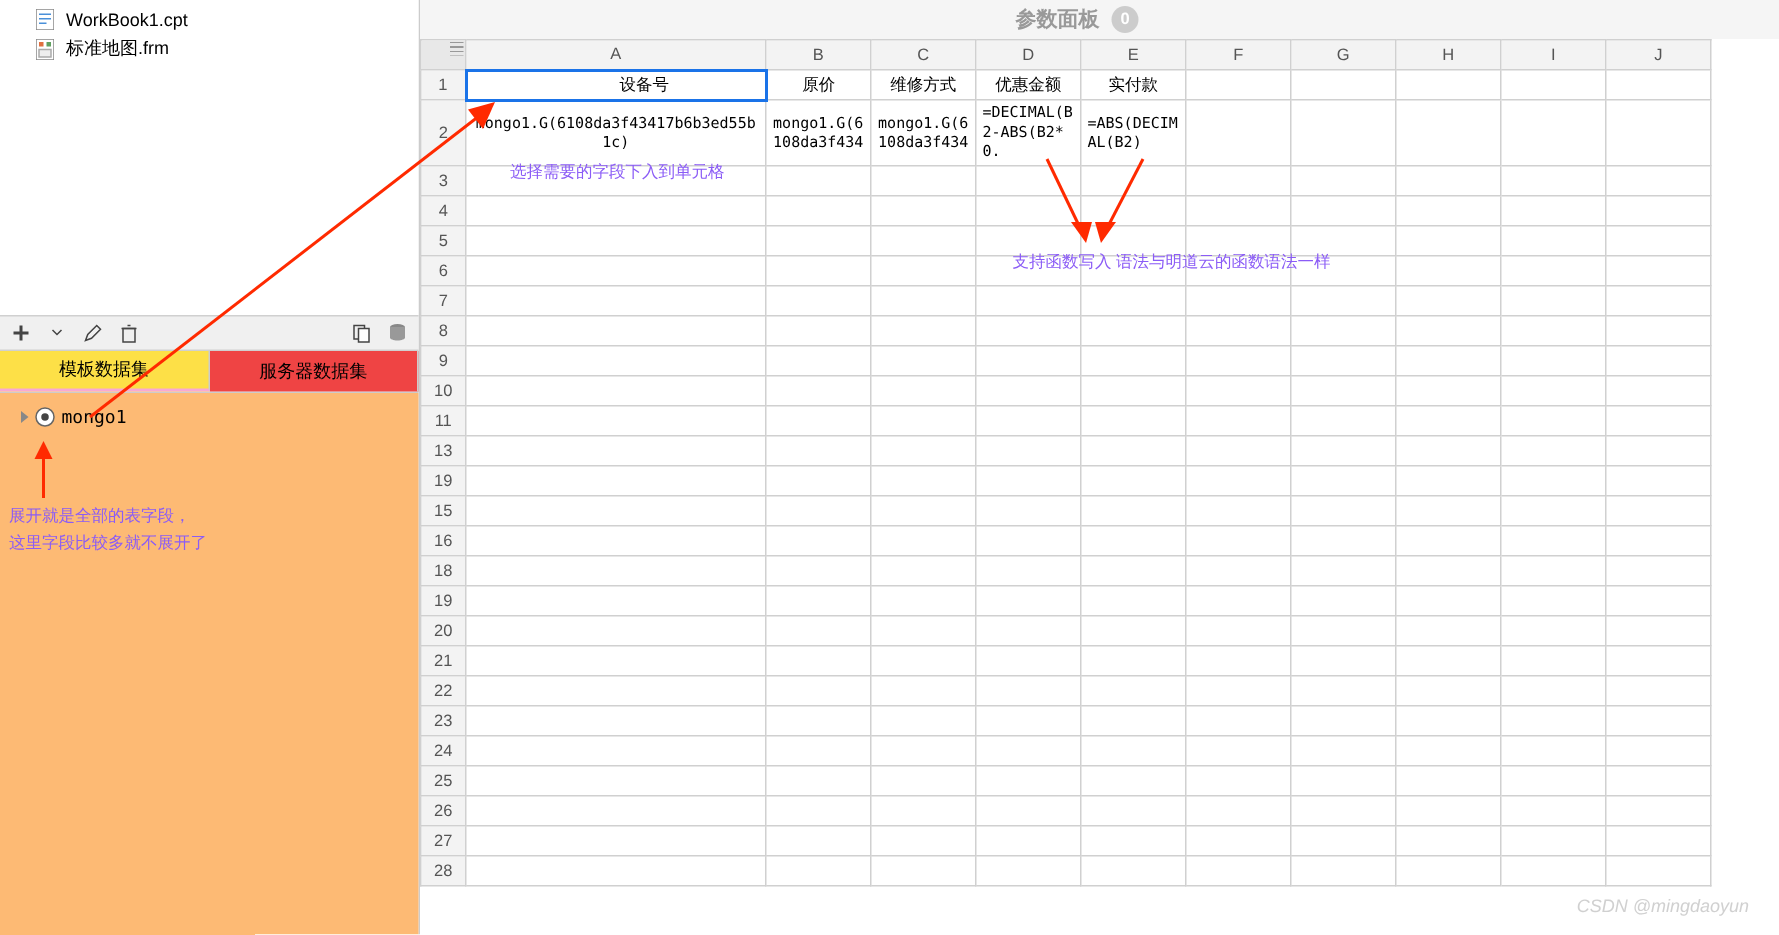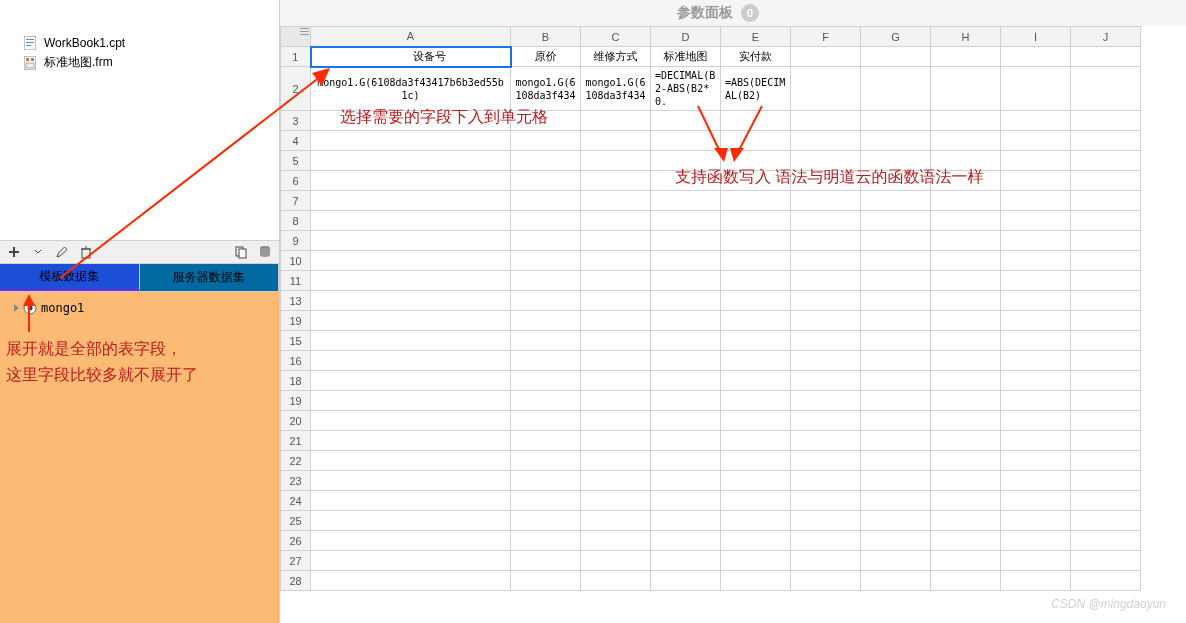--- a/index.html
+++ b/index.html
@@ -1,27 +1,27 @@
 <!DOCTYPE html>
 <html><head>
 <meta charset="utf-8">
 <style>
 * { box-sizing: border-box; margin: 0; padding: 0; font-family: "Microsoft YaHei", Arial, sans-serif; }
 body { width: 1186px; height: 623px; overflow: hidden; background: #fff; font-size: 12px; position: relative; }
 .app { display: flex; height: 100%; }
 .left-panel { width: 280px; display: flex; flex-direction: column; border-right: 1px solid #ccc; }
-.file-tree { flex: 0 0 210px; background: #fff; padding: 4px 0; overflow: hidden; margin-top: 30px; }
+.file-tree { flex: 0 0 210px; background: #fff; padding: 4px 0; overflow: hidden; }
 .file-item { display: flex; align-items: center; padding: 2px 8px 2px 24px; }
 .file-icon { width: 14px; height: 14px; margin-right: 6px; display: inline-flex; align-items: center; }
 .toolbar { height: 24px; background: #f0f0f0; border-top: 1px solid #d0d0d0; border-bottom: 1px solid #d0d0d0; display: flex; align-items: center; padding: 0 4px; gap: 4px; }
 .tb-btn { width: 20px; height: 20px; display: inline-flex; align-items: center; justify-content: center; cursor: pointer; color: #555; }
 .tb-spacer { flex: 1; }
 .tabs { display: flex; height: 28px; border-bottom: 1px solid #ccc; }
-.tab { flex: 1; display: flex; align-items: center; justify-content: center; background: #0369a1; border-right: 1px solid #ccc; cursor: pointer; }
-.tab.active { background: #1d4ed8; border-bottom: 2px solid #6d28d9; }
+.tab { flex: 1; display: flex; align-items: center; justify-content: center; background: #ef4444; border-right: 1px solid #ccc; cursor: pointer; }
+.tab.active { background: #fde047; border-bottom: 2px solid #f9a8d4; }
 .ds-tree { flex: 1; padding: 6px 0; background: #fdba74; }
 .ds-item { display: flex; align-items: center; padding: 3px 8px 3px 14px; }
 .tri { width: 0; height: 0; border-top: 4px solid transparent; border-bottom: 4px solid transparent; border-left: 5px solid #888; margin-right: 4px; }
 .ds-icon { width: 14px; height: 14px; margin-right: 4px; display: inline-flex; }
 
 .right-panel { flex: 1; display: flex; flex-direction: column; position: relative; }
 .param-header { height: 26px; background: #f5f5f5; display: flex; align-items: center; justify-content: center; color: #999; font-weight: bold; font-size: 14px; padding-right: 30px; }
 .param-badge { width: 18px; height: 18px; border-radius: 50%; background: #ccc; color: #fff; display: inline-flex; align-items: center; justify-content: center; margin-left: 8px; font-size: 11px; }
 .sheet-wrap { flex: 1; overflow: auto; position: relative; }
 .sheet { border-collapse: collapse; table-layout: fixed; }
@@ -32,21 +32,21 @@
 .rowhdr { width: 30px; }
 .colA { width: 200px; } .colB { width: 70px; } .colC { width: 70px; } .colD { width: 70px; } .colE { width: 70px; }
 .colR { width: 70px; }
 .sel { border: 2px solid #1a73e8 !important; background: #fff; padding-left: 38px; }
 .row2 td { height: 34px; }
 .row2 .data-cell { text-align:left; padding:2px 4px; font-family: monospace; font-size:10px; line-height:1.3; white-space: normal; word-break: break-all; }
 .row2 .data-cell.center { text-align:center; }
 td.dashed-col { border-right: 1px dashed #888 !important; }
 
 .arrow-svg { position:absolute; pointer-events:none; }
-.red-text { color:#b91c1c; font-size:16px; position:absolute; }
+.red-text { color:#8b5cf6; font-size:11px; position:absolute; }
 .watermark { position:absolute; right:20px; bottom:12px; color:rgba(200,200,200,.85); font-size:12px; font-style:italic; }
 </style>
 </head>
 <body>
 
 <div class="app">
 
   <div class="left-panel">
     <div class="file-tree">
       <div class="file-item">
@@ -152,21 +152,21 @@
               <th class="colR">G</th>
               <th class="colR">H</th>
               <th class="colR">I</th>
               <th class="colR">J</th>
             </tr>
             <tr class="">
               <th class="rowhdr">1</th>
               <td class="colA sel  ">设备号</td>
               <td class="colB   ">原价</td>
               <td class="colC   ">维修方式</td>
-              <td class="colD   ">标准地图</td>
+              <td class="colD   ">优惠金额</td>
               <td class="colE   ">实付款</td>
               <td class="colR   "></td>
               <td class="colR   "></td>
               <td class="colR  dashed-col "></td>
               <td class="colR   "></td>
               <td class="colR   "></td>
             </tr>
             <tr class="row2">
               <th class="rowhdr">2</th>
               <td class="colA   data-cell center">mongo1.G(6108da3f43417b6b3ed55b1c)</td>

